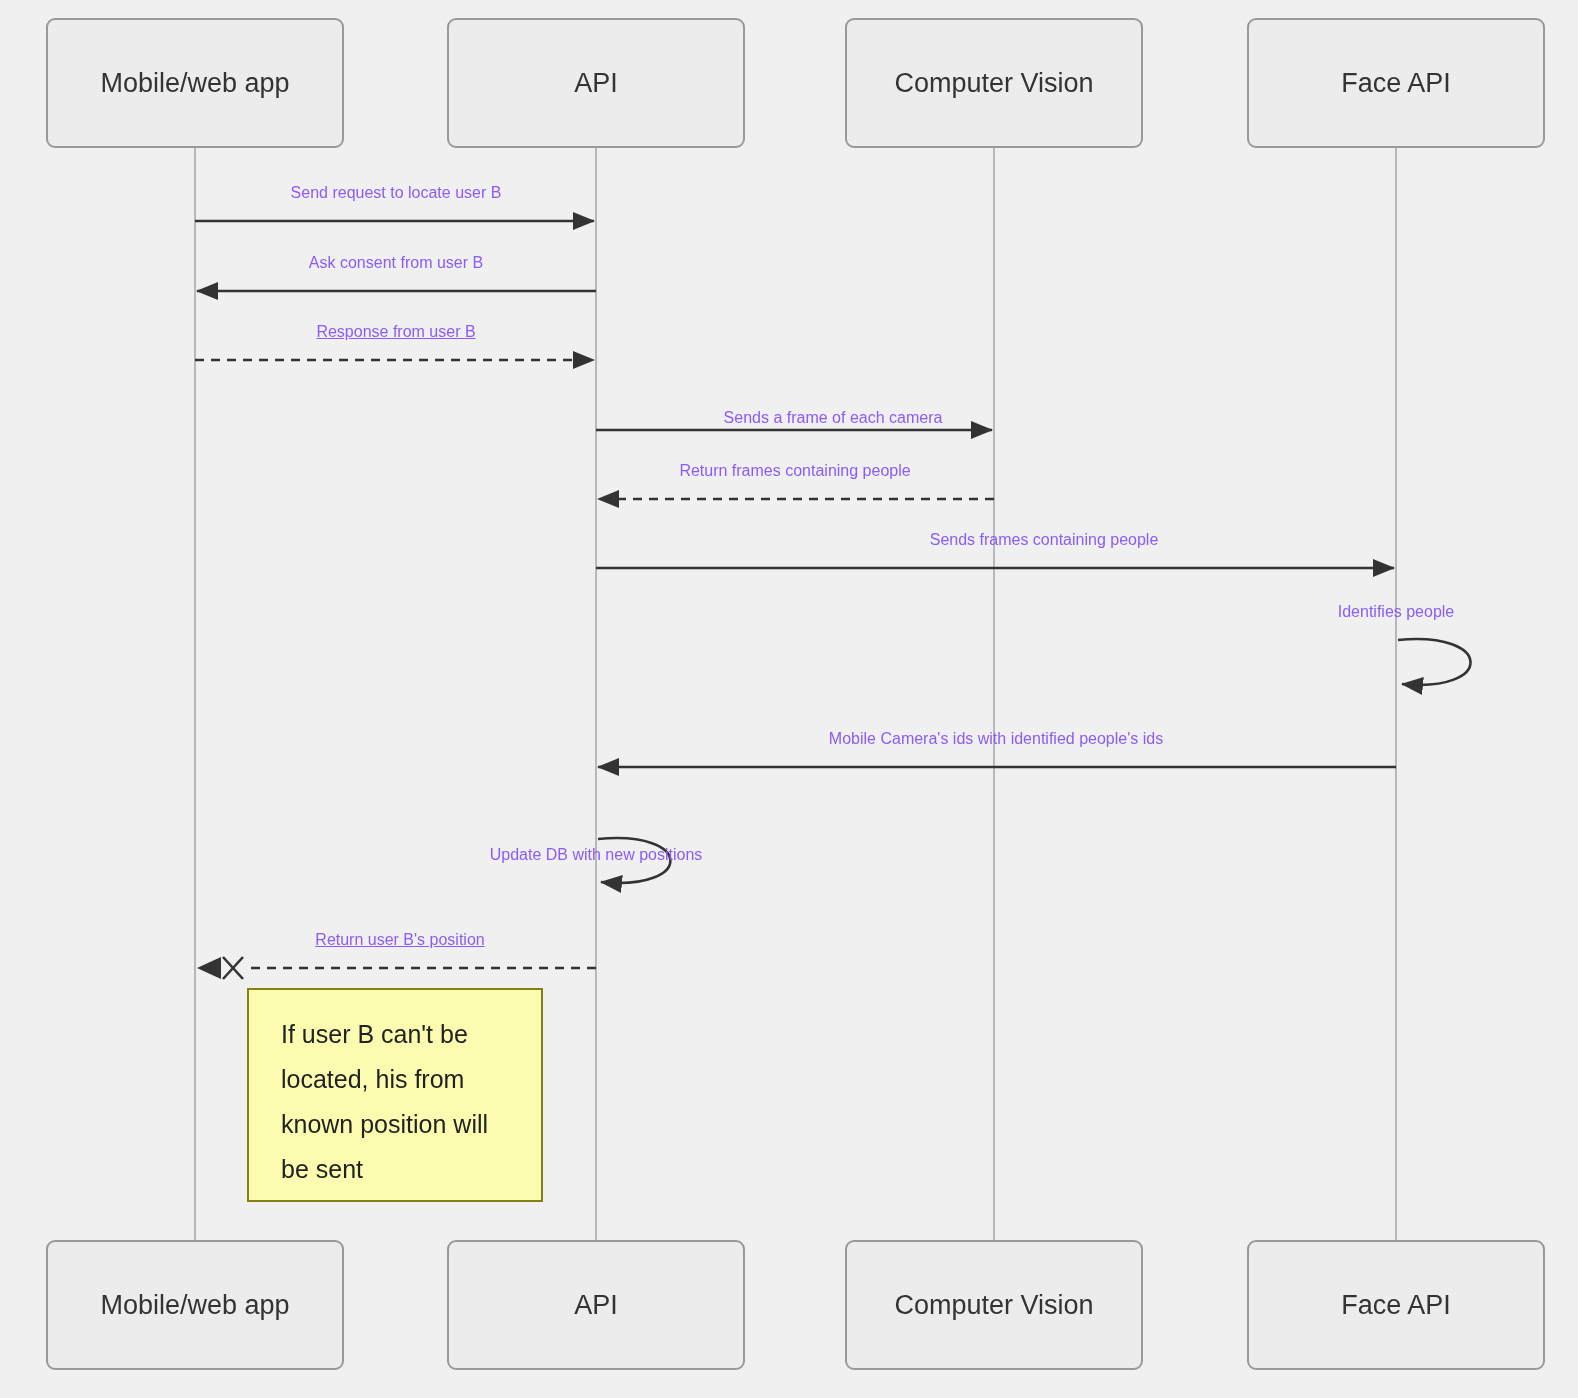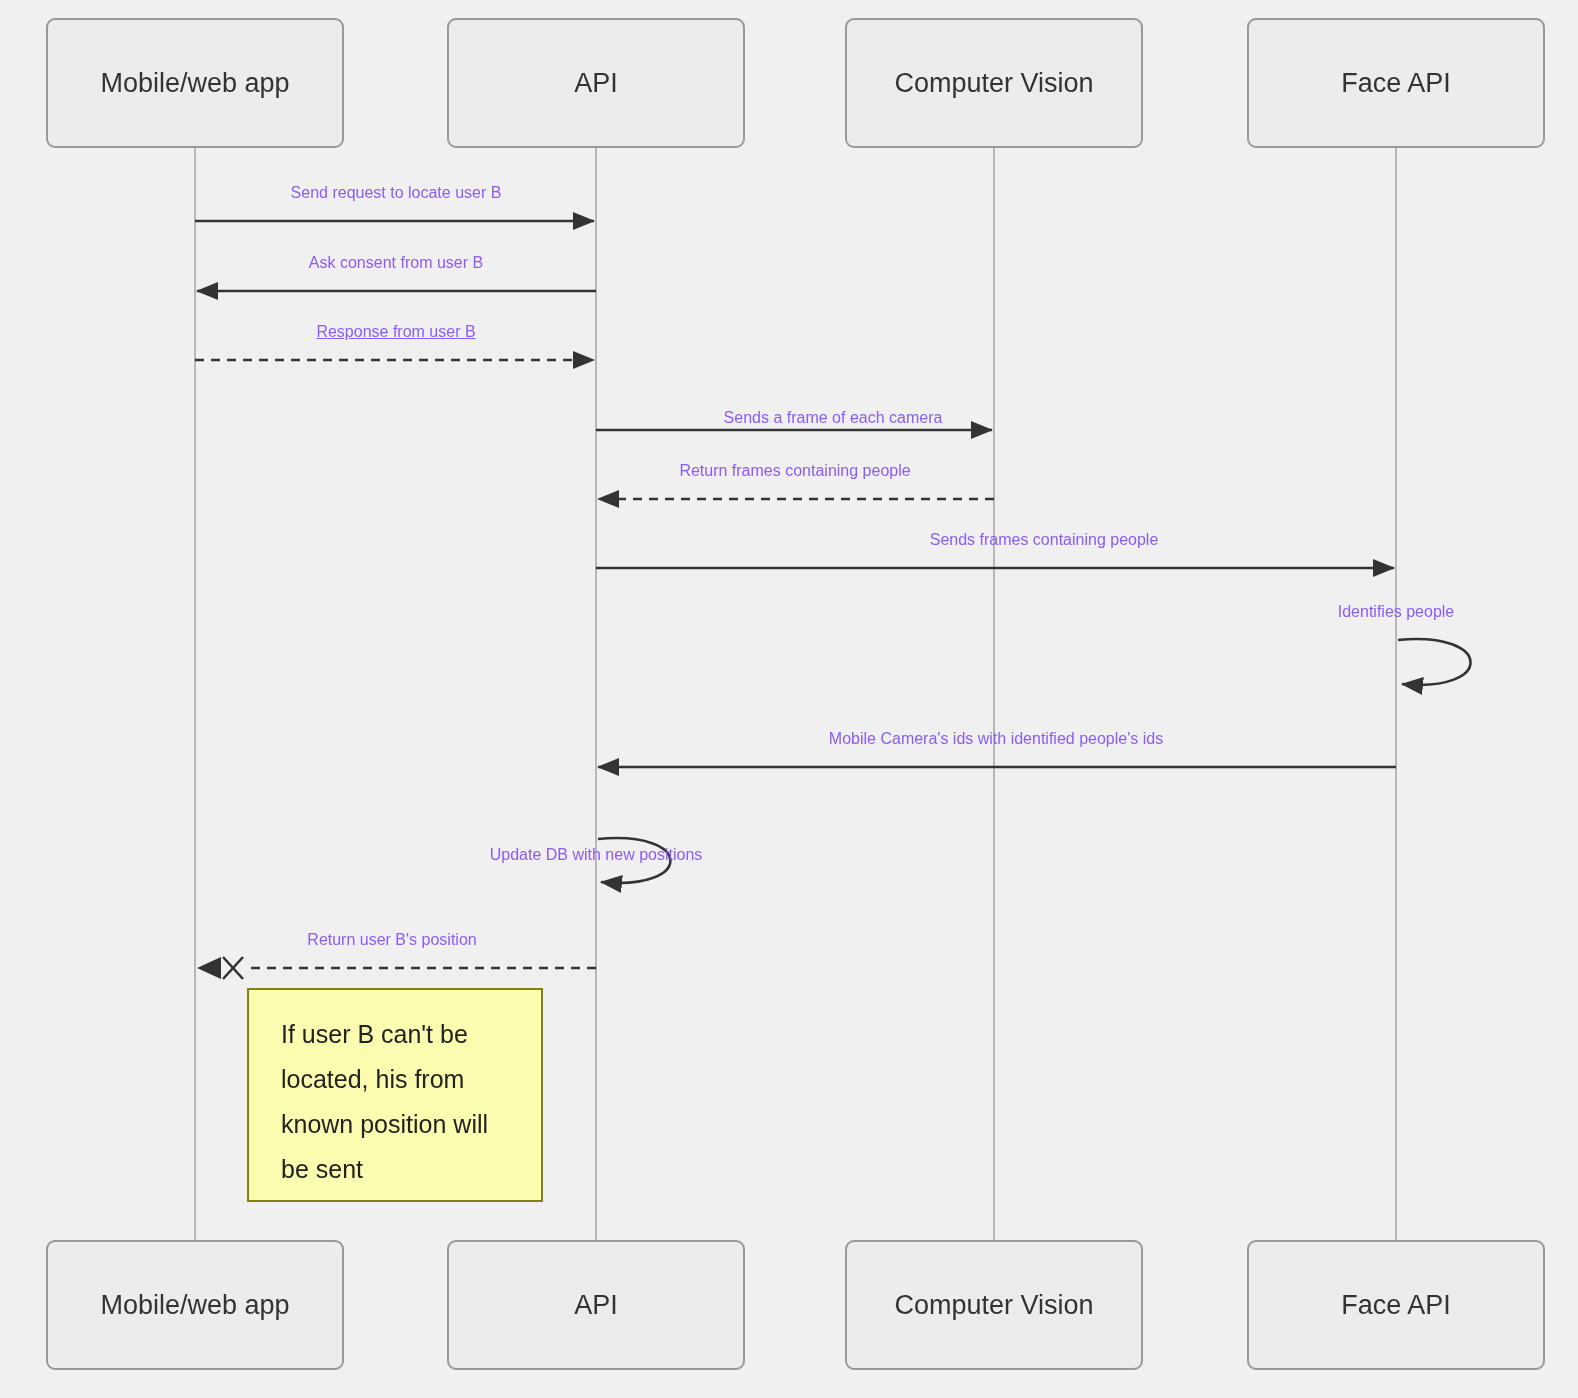--- a/index.html
+++ b/index.html
@@ -126,21 +126,21 @@
 
   <div class="msg-label" style="left:396px;  top:175px;">Send request to locate user B</div>
   <div class="msg-label" style="left:396px;  top:245px;">Ask consent from user B</div>
   <div class="msg-label" style="left:396px;  top:314px;text-decoration:underline;">Response from user B</div>
   <div class="msg-label" style="left:833px;  top:384px;margin-top:16px;">Sends a frame of each camera</div>
   <div class="msg-label" style="left:795px;  top:453px;">Return frames containing people</div>
   <div class="msg-label" style="left:1044px;  top:522px;">Sends frames containing people</div>
   <div class="msg-label" style="left:1396px; top:594px;">Identifies people</div>
   <div class="msg-label" style="left:996px;  top:721px;">Mobile Camera's ids with identified people's ids</div>
   <div class="msg-label" style="left:596px;  top:793px;margin-top:44px;">Update DB with new positions</div>
-  <div class="msg-label" style="left:392px;  top:922px;">Return user B's position</div>
+  <div class="msg-label" style="left:400px;  top:922px;text-decoration:underline;">Return user B's position</div>
 
   <div class="note">
     <div class="line">If user B can't be</div>
     <div class="line">located, his from</div>
     <div class="line">known position will</div>
     <div class="line">be sent</div>
   </div>
 
 </div>
 

